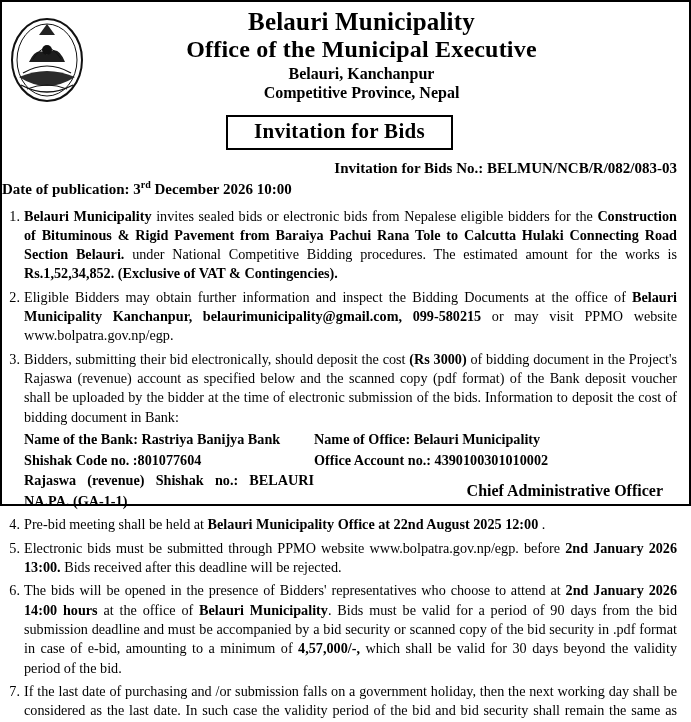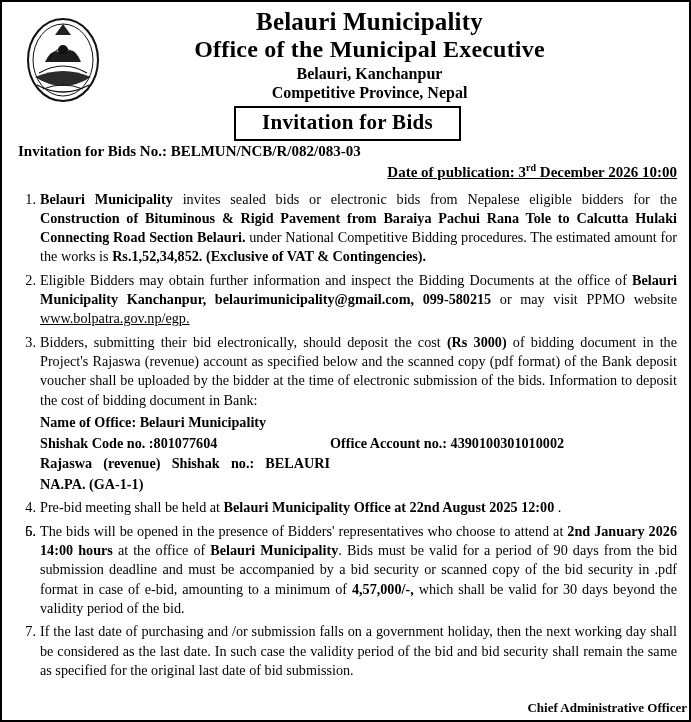--- a/index.html
+++ b/index.html
@@ -10,24 +10,24 @@
   body {
     width: 691px;
     height: 722px;
     font-family: "Liberation Serif", serif;
     color: #000000;
     overflow: hidden;
   }
   .page {
     position: relative;
     width: 691px;
-    height: 722px;
+    height: 506px;
     box-sizing: border-box;
     border: 2px solid #000;
-    padding: 6px 12px 4px 16px;
+    padding: 6px 12px 4px 0;
   }
 
   
   .header {
     display: flex;
     align-items: flex-start;
     justify-content: flex-start;
   }
   .emblem {
     width: 78px;
@@ -64,41 +64,42 @@
   }
   .org-line4 {
     font-size: 16px;
     font-weight: bold;
     line-height: 1.25;
   }
 
   
   .banner-wrap {
     text-align: center;
+    margin-top: 9px;
   }
   .banner {
     display: inline-block;
     border: 2px solid #000;
     padding: 2px 26px 4px 26px;
     font-size: 21px;
     font-weight: bold;
     letter-spacing: 0.3px;
   }
   .ref-line {
+    text-align: right;
+    font-size: 15px;
+    font-weight: bold;
+    margin-top: 8px;
+    line-height: 1.35;
+  }
+  .date-line {
     text-align: left;
     font-size: 15px;
     font-weight: bold;
     line-height: 1.35;
-  }
-  .date-line {
-    text-align: right;
-    font-size: 15px;
-    font-weight: bold;
-    line-height: 1.35;
-    text-decoration: underline;
   }
   .date-line sup { font-size: 10px; }
 
   
   ol.clauses {
     list-style: none;
     margin: 7px 0 0 0;
     padding: 0;
     font-size: 14.2px;
     line-height: 1.36;
@@ -124,23 +125,23 @@
     font-weight: bold;
   }
   .bank-row {
     display: flex;
   }
   .bank-row .c1 { width: 290px; }
   .bank-row .c2 { flex: 1; }
 
   .footer {
     position: absolute;
-    right: 2px;
+    right: 26px;
     bottom: 4px;
-    font-size: 13px;
+    font-size: 16px;
     font-weight: bold;
   }
 </style>
 </head>
 <body>
 
 <div class="page">
 
   <div class="header">
     <div class="emblem">
@@ -169,34 +170,35 @@
     <div class="banner">Invitation for Bids</div>
   </div>
 
   <div class="ref-line">Invitation for Bids No.: BELMUN/NCB/R/082/083-03</div>
   <div class="date-line">
     <span>Date of publication: 3</span><sup>rd</sup><span> December 2026 10:00</span>
   </div>
 
   <ol class="clauses" id="clause-list">
       <li><span class="num">1.</span><span><span style="font-weight: bold;">Belauri Municipality</span><span> invites sealed bids or electronic bids from Nepalese eligible bidders for the </span><span style="font-weight: bold;">Construction of Bituminous &amp; Rigid Pavement from Baraiya Pachui Rana Tole to Calcutta Hulaki Connecting Road Section Belauri.</span><span> under National Competitive Bidding procedures. The estimated amount for the works is </span><span style="font-weight: bold;">Rs.1,52,34,852. (Exclusive of VAT &amp; Contingencies).</span></span></li>
-      <li><span class="num">2.</span><span><span>Eligible Bidders may obtain further information and inspect the Bidding Documents at the office of </span><span style="font-weight: bold;">Belauri Municipality Kanchanpur, belaurimunicipality@gmail.com, 099-580215</span><span> or may visit PPMO website </span><span style="text-decoration: underline;">www.bolpatra.gov.np/egp.</span></span></li>
+      <li><span class="num">2.</span><span><span>Eligible Bidders may obtain further information and inspect the Bidding Documents at the office of </span><span style="font-weight: bold;">Belauri Municipality Kanchanpur, belaurimunicipality@gmail.com, 099-580215</span><span> or may visit PPMO website </span><span style="">www.bolpatra.gov.np/egp.</span></span></li>
       <li><span class="num">3.</span><span><span>Bidders, submitting their bid electronically, should deposit the cost </span><span style="font-weight: bold;">(Rs 3000)</span><span> of bidding document in the Project's Rajaswa (revenue) account as specified below and the scanned copy (pdf format) of the Bank deposit voucher shall be uploaded by the bidder at the time of electronic submission of the bids. Information to deposit the cost of bidding document in Bank:</span></span><div class="bank-table">
           <div class="bank-row">
+            <div class="c1">Name of the Bank: Rastriya Banijya Bank</div>
             <div class="c2">Name of Office: Belauri Municipality</div>
           </div>
           <div class="bank-row">
             <div class="c1">Shishak Code no. :801077604</div>
             <div class="c2">Office Account no.: 4390100301010002</div>
           </div>
           <div class="bank-row">
             <div class="c1">Rajaswa (revenue) Shishak no.: BELAURI NA.PA. (GA-1-1)</div>
             <div class="c2"></div>
           </div>
         </div></li>
       <li><span class="num">4.</span><span><span>Pre-bid meeting shall be held at </span><span style="font-weight: bold;">Belauri Municipality Office at 22nd August 2025 12:00</span><span> .</span></span></li>
-      <li><span class="num">5.</span></li>
+      <li><span class="num">5.</span><span><span>Electronic bids must be submitted through PPMO website www.bolpatra.gov.np/egp. before </span><span style="font-weight: bold;">2nd January 2026 13:00.</span><span> Bids received after this deadline will be rejected.</span></span></li>
       <li><span class="num">6.</span><span><span>The bids will be opened in the presence of Bidders' representatives who choose to attend at </span><span style="font-weight: bold;">2nd January 2026 14:00 hours</span><span> at the office of </span><span style="font-weight: bold;">Belauri Municipality</span><span>. Bids must be valid for a period of 90 days from the bid submission deadline and must be accompanied by a bid security or scanned copy of the bid security in .pdf format in case of e-bid, amounting to a minimum of </span><span style="font-weight: bold;">4,57,000/-,</span><span> which shall be valid for 30 days beyond the validity period of the bid.</span></span></li>
       <li><span class="num">7.</span><span><span>If the last date of purchasing and /or submission falls on a government holiday, then the next working day shall be considered as the last date. In such case the validity period of the bid and bid security shall remain the same as specified for the original last date of bid submission.</span></span></li>
     </ol>
 
   <div class="footer">Chief Administrative Officer</div>
 </div>
 
 </body></html>

